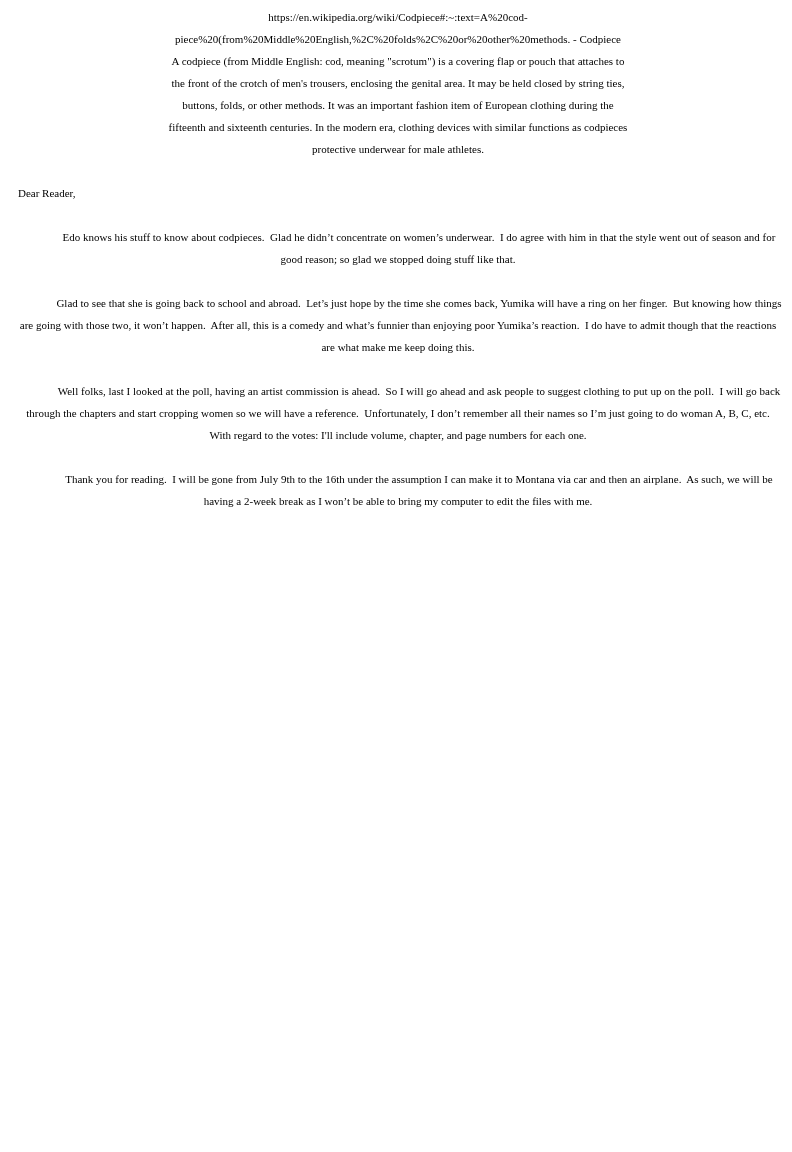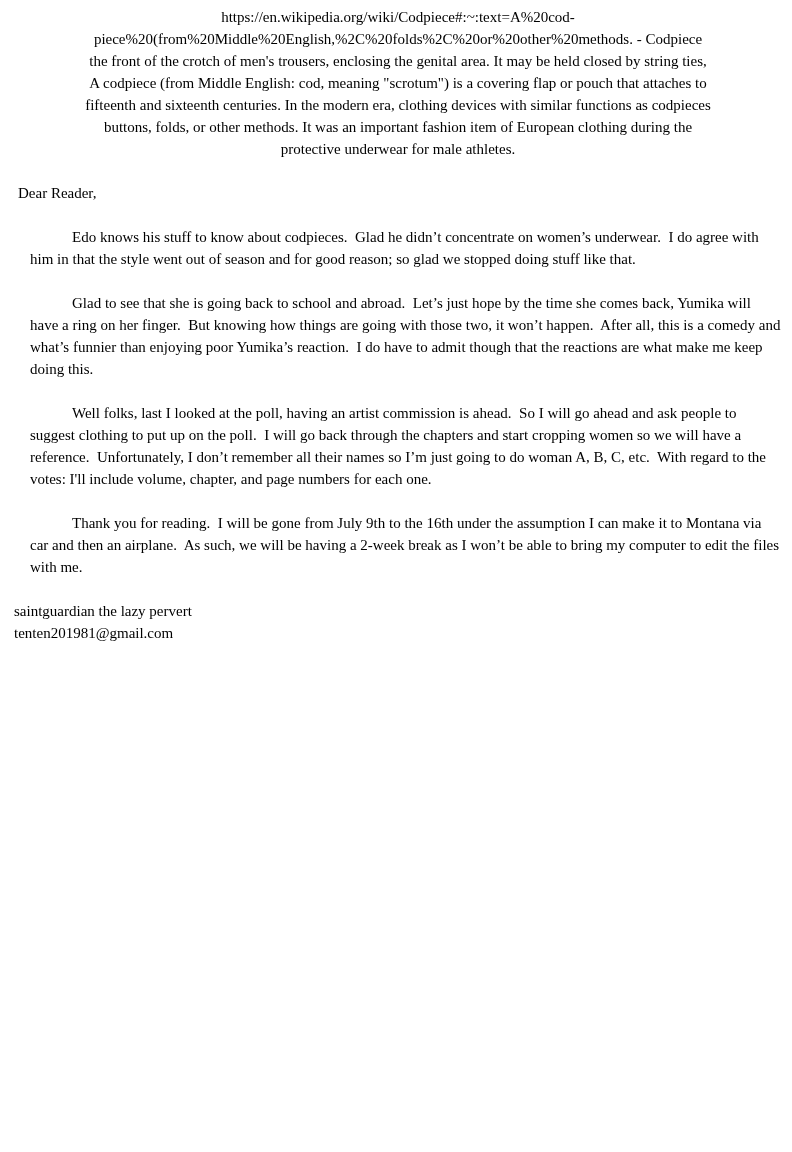--- a/index.html
+++ b/index.html
@@ -7,69 +7,66 @@
     padding: 0;
     background: #ffffff;
   }
   .page {
     position: relative;
     width: 792px;
     height: 1152px;
     background: #ffffff;
     color: #000000;
     font-family: "Liberation Serif", "DejaVu Serif", serif;
-    font-size: 15px;
+    font-size: 11px;
     line-height: 22px;
     box-sizing: border-box;
     padding: 6px 10px 0 14px;
     overflow: hidden;
   }
   .citation-block {
     text-align: center;
     margin: 0 0 22px 0;
   }
   .citation-line {
     white-space: nowrap;
   }
   .salutation {
     margin: 0 0 22px 4px;
   }
   .para {
-    margin: 0 0 22px 16px;
+    margin: 0 0 22px 0;
     text-indent: 42px;
     white-space: pre-wrap;
+    text-align: center;
   }
   .closing {
     margin: 0 0 22px 0;
   }
   .signature-block {
     margin: 0;
   }
 </style>
 </head>
 <body>
 
 <div class="page">
 
   <div class="citation-block">
     <div class="citation-line">https://en.wikipedia.org/wiki/Codpiece#:~:text=A%20cod-</div>
     <div class="citation-line">piece%20(from%20Middle%20English,%2C%20folds%2C%20or%20other%20methods. - Codpiece</div>
+    <div class="citation-line">A codpiece (from Middle English: cod, meaning "scrotum") is a covering flap or pouch that attaches to</div>
     <div class="citation-line">the front of the crotch of men's trousers, enclosing the genital area. It may be held closed by string ties,</div>
-    <div class="citation-line">A codpiece (from Middle English: cod, meaning "scrotum") is a covering flap or pouch that attaches to</div>
+    <div class="citation-line">buttons, folds, or other methods. It was an important fashion item of European clothing during the</div>
     <div class="citation-line">fifteenth and sixteenth centuries. In the modern era, clothing devices with similar functions as codpieces</div>
-    <div class="citation-line">buttons, folds, or other methods. It was an important fashion item of European clothing during the</div>
     <div class="citation-line">protective underwear for male athletes.</div>
   </div>
 
   <p class="salutation">Dear Reader,</p>
 
   <p class="para">Edo knows his stuff to know about codpieces.  Glad he didn’t concentrate on women’s underwear.  I do agree with him in that the style went out of season and for good reason; so glad we stopped doing stuff like that.</p>
   <p class="para">Glad to see that she is going back to school and abroad.  Let’s just hope by the time she comes back, Yumika will have a ring on her finger.  But knowing how things are going with those two, it won’t happen.  After all, this is a comedy and what’s funnier than enjoying poor Yumika’s reaction.  I do have to admit though that the reactions are what make me keep doing this.</p>
   <p class="para">Well folks, last I looked at the poll, having an artist commission is ahead.  So I will go ahead and ask people to suggest clothing to put up on the poll.  I will go back through the chapters and start cropping women so we will have a reference.  Unfortunately, I don’t remember all their names so I’m just going to do woman A, B, C, etc.  With regard to the votes: I'll include volume, chapter, and page numbers for each one.</p>
   <p class="para">Thank you for reading.  I will be gone from July 9th to the 16th under the assumption I can make it to Montana via car and then an airplane.  As such, we will be having a 2-week break as I won’t be able to bring my computer to edit the files with me.</p>
 
 
-  <div class="signature-block">
-    <div>saintguardian the lazy pervert</div>
-    <div>tenten201981@gmail.com</div>
-  </div>
 
 </div>
 
 </body></html>

